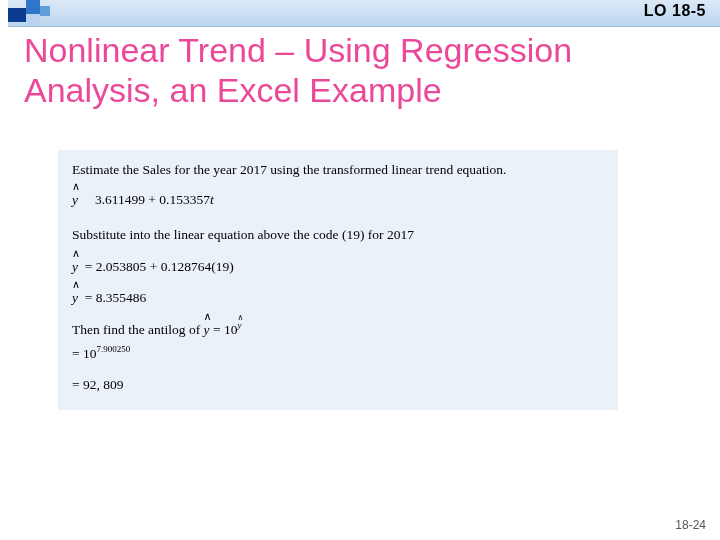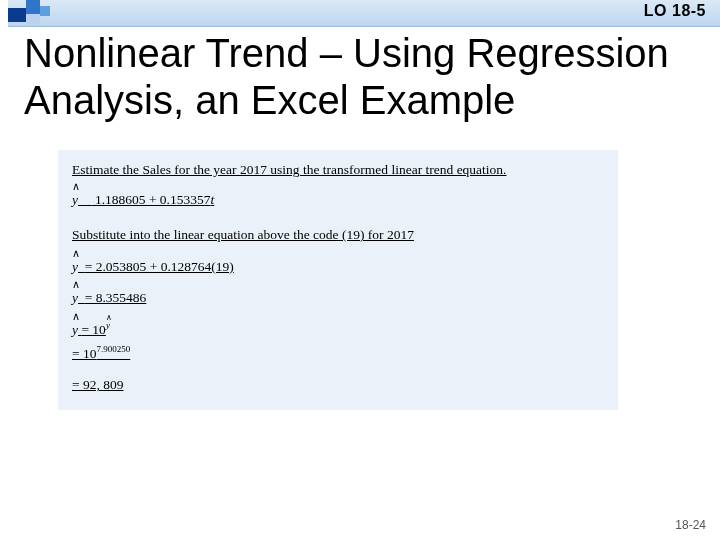--- a/index.html
+++ b/index.html
@@ -46,39 +46,38 @@
     font-size: 16px;
     font-weight: bold;
     color: #000;
     letter-spacing: 0.5px;
   }
   .title {
     position: absolute;
     left: 24px;
     top: 30px;
     right: 24px;
-    font-size: 40px;
+    font-size: 34px;
     line-height: 1.18;
-    color: #000000;
+    color: #ec4899;
     font-weight: normal;
   }
   .content-box {
     position: absolute;
     left: 58px;
     top: 150px;
     width: 560px;
     height: 260px;
     background: #eaf1f8;
     padding: 10px 14px 0 14px;
     box-sizing: border-box;
     font-family: "Times New Roman", Times, serif;
     font-size: 13.5px;
     line-height: 1.45;
     color: #000;
-    text-decoration: underline;
   }
   .eq {
     font-family: "Times New Roman", Times, serif;
     white-space: nowrap;
   }
   .yhat {
     position: relative;
     display: inline-block;
     font-style: italic;
     padding-top: 4px;
@@ -123,21 +122,21 @@
 
   <div class="content-box">
 
     <div>Estimate the Sales for the year 2017 using the transformed linear trend equation.</div>
 
     <div class="eq" style="margin-top:6px;">
       <span class="yhat">
         <span class="hat">∧</span>
         <span>y</span>
       </span>
-      &nbsp;&nbsp;&nbsp;<span> 1.188605 + 0.153357</span><span class="it">t</span>
+      &nbsp;&nbsp;&nbsp;<span> 3.611499 + 0.153357</span><span class="it">t</span>
     </div>
 
     <div style="margin-top:16px;">Substitute into the linear equation above the code (19) for 2017</div>
 
     <div class="eq" style="margin-top:8px;">
       <span class="yhat">
         <span class="hat">∧</span>
         <span>y</span>
       </span>
       &nbsp;<span>= 2.053805 + 0.128764(19)</span>
@@ -145,20 +144,21 @@
 
     <div class="eq" style="margin-top:8px;">
       <span class="yhat">
         <span class="hat">∧</span>
         <span>y</span>
       </span>
       &nbsp;<span>= 8.355486</span>
     </div>
 
     <div class="eq" style="margin-top:8px;">
+      <span>Then find the antilog of </span>
       <span class="yhat">
         <span class="hat">∧</span>
         <span>y</span>
       </span>
       <span> = 10</span><sup><span class="yhat" style="padding-top:2px;"><span class="hat" style="top:-5px;font-size:8px;">∧</span><span class="it">y</span></span></sup>
     </div>
 
     <div class="eq" style="margin-top:4px;">
       <span>= 10</span><sup>7.900250</sup>
     </div>

